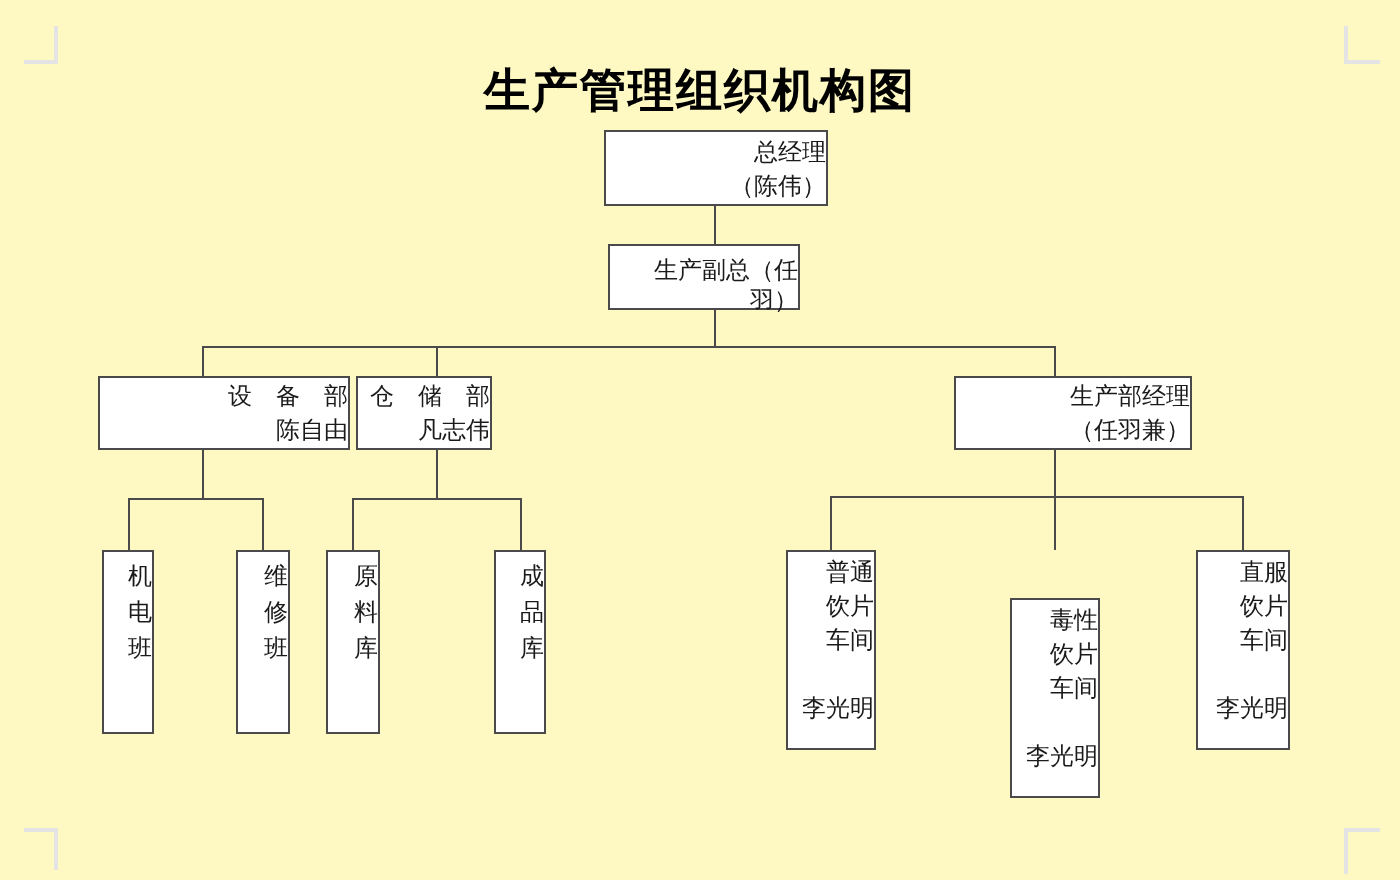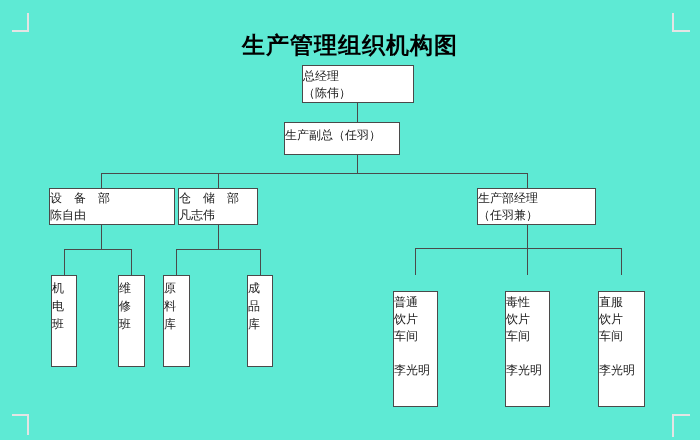--- a/index.html
+++ b/index.html
@@ -1,55 +1,55 @@
 <!DOCTYPE html>
 <html><head>
 <meta charset="utf-8">
 <style>
   html,body{margin:0;padding:0;background:#ffffff;}
   #canvas{
     position:relative;
     width:700px;height:440px;
-    background:#5eead4;
+    background:#fef9c3;
     overflow:hidden;
     font-family:"Liberation Serif","DejaVu Serif",serif;
   }
   .title{
     position:absolute;top:30px;left:0;width:700px;
     text-align:center;
     font-size:23px;font-weight:bold;letter-spacing:1px;
     color:#000000;
   }
   .box{
     position:absolute;
     box-sizing:border-box;
     border:1px solid #4a4a4a;
     background:#ffffff;
-    text-align:left;
+    text-align:right;
     white-space:pre-line;
     font-size:12px;
     color:#1a1a1a;
   }
   
   .b-gm     {left:302px;top:65px; width:112px;height:38px;line-height:17px;padding-top:2px;}
-  .b-vp     {left:284px;top:122px;width:116px;height:33px;line-height:15px;padding-top:5px;}
+  .b-vp     {left:304px;top:122px;width:96px;height:33px;line-height:15px;padding-top:5px;}
   
   .b-equip  {left:49px; top:188px;width:126px;height:37px;line-height:17px;padding-top:1px;}
-  .b-store  {left:178px;top:188px;width:80px; height:37px;line-height:17px;padding-top:1px;}
+  .b-store  {left:178px;top:188px;width:68px; height:37px;line-height:17px;padding-top:1px;}
   .b-pmgr   {left:477px;top:188px;width:119px;height:37px;line-height:17px;padding-top:1px;}
   
   .b-team   {top:275px;height:92px;width:27px;line-height:18px;padding-top:3px;}
   .b-jd     {left:51px;width:26px;}
   .b-wx     {left:118px;}
   .b-yl     {left:163px;}
   .b-cp     {left:247px;width:26px;}
   
-  .b-shop   {top:291px;height:116px;width:45px;line-height:17px;padding-top:2px;}
+  .b-shop   {top:275px;height:100px;width:45px;line-height:17px;padding-top:2px;}
   .b-pt     {left:393px;}
-  .b-dx     {left:505px;}
+  .b-dx     {left:505px;margin-top:24px;}
   .b-zf     {left:598px;width:47px;}
   
   .hline,.vline{position:absolute;background:#4a4a4a;}
   .hline{height:1px;}
   .vline{width:1px;}
   
   .mark{position:absolute;}
   .mark-tl{left:12px;top:13px;width:15px;height:17px;border-right:2px solid #e4e4e4;border-bottom:2px solid #e4e4e4;}
   .mark-tr{left:672px;top:13px;width:16px;height:17px;border-left:2px solid #e4e4e4;border-bottom:2px solid #e4e4e4;}
   .mark-bl{left:12px;top:414px;width:15px;height:19px;border-right:2px solid #e4e4e4;border-top:2px solid #e4e4e4;}

